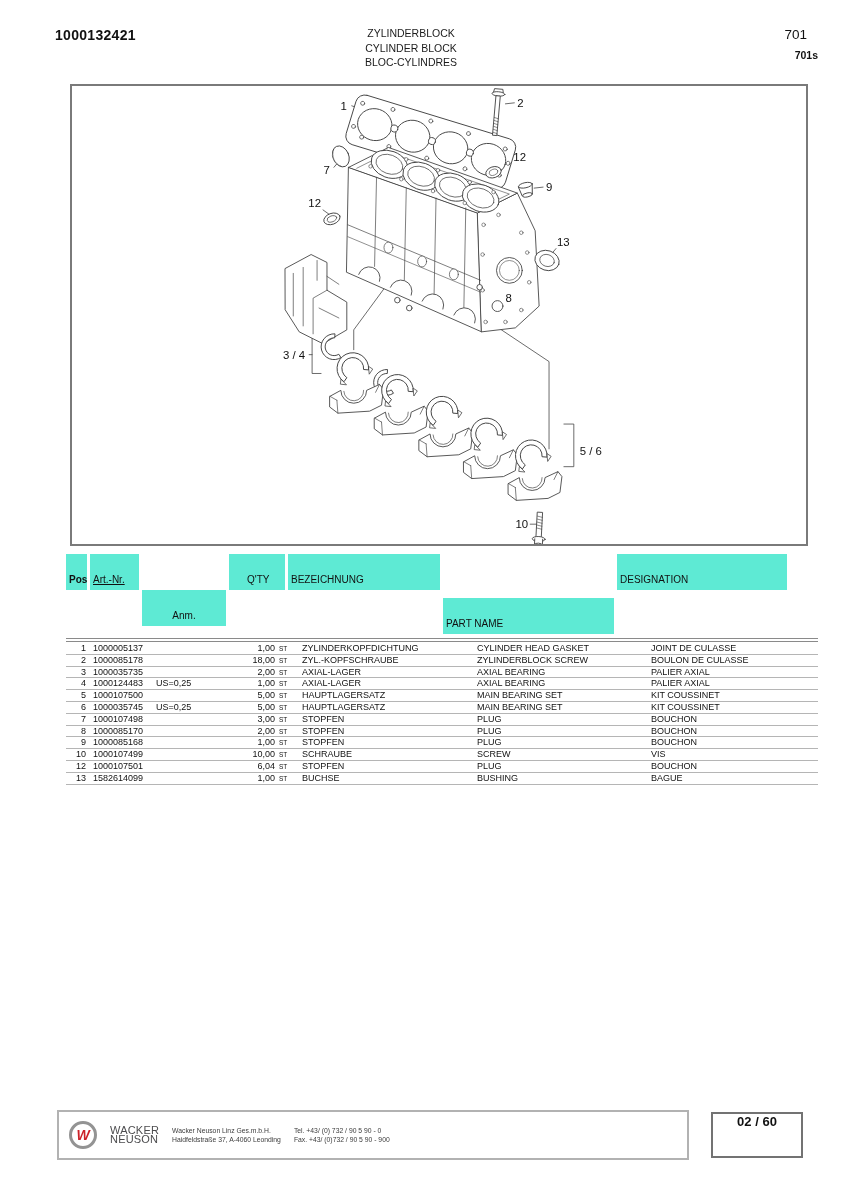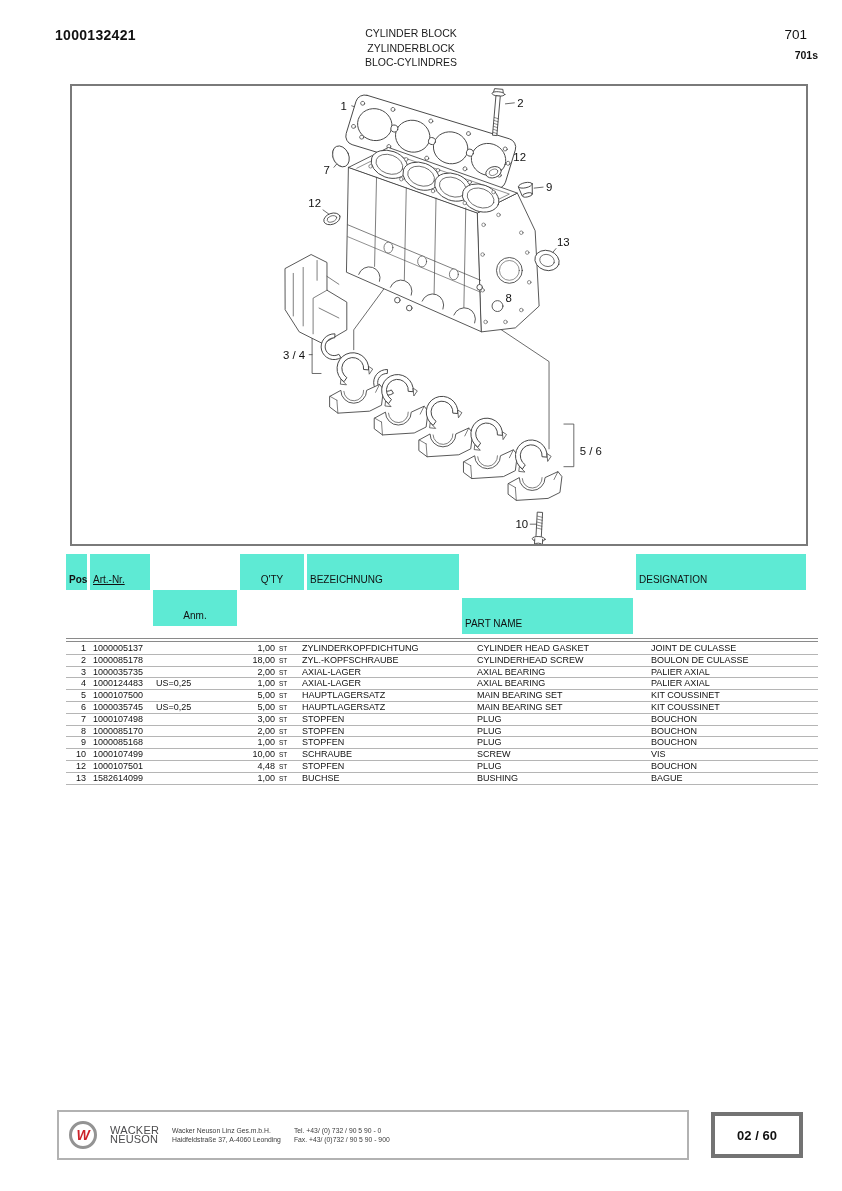--- a/index.html
+++ b/index.html
@@ -39,32 +39,32 @@
   
   .footer-box{position:absolute;left:57px;top:1110px;width:632px;height:50px;
               border:2px solid #b2b2b2;box-sizing:border-box;display:flex;align-items:center;
               padding-left:10px;gap:13px;}
   .logo{width:28px;height:28px;border-radius:50%;border:3px solid #939393;background:#fff;
         box-sizing:border-box;display:flex;align-items:center;justify-content:center;
         font-weight:bold;font-size:14px;color:#cc2229;font-style:italic;flex:0 0 auto;}
   .brand{font-weight:normal;font-size:11px;line-height:9.5px;color:#4c4c4e;letter-spacing:.2px;}
   .addr,.contact{font-size:6.8px;line-height:9px;color:#3c3c3c;}
   .page-box{position:absolute;left:711px;top:1112px;width:92px;height:46px;
-            border:4px solid #737373;box-sizing:border-box;display:flex;
-            align-items:center;justify-content:center;font-size:13px;font-weight:bold;}
+            border:2px solid #737373;box-sizing:border-box;display:flex;
+            justify-content:center;font-size:13px;font-weight:bold;}
 </style>
 </head>
 <body>
 
 <div class="page">
 
   <div class="doc-number">1000132421</div>
   <div class="title-block">
+    <div>ZYLINDERBLOCK</div>
     <div>CYLINDER BLOCK</div>
-    <div>ZYLINDERBLOCK</div>
     <div>BLOC-CYLINDRES</div>
   </div>
   <div class="page-code">701</div>
   <div class="page-code-sub">701s</div>
 
   <div class="diagram-frame">
     <svg viewBox="0 0 738 462">
       <g stroke="#454545" stroke-width="0.9" fill="none" stroke-linejoin="round" stroke-linecap="round">
 
         <g stroke-width="0.8">
@@ -280,23 +280,23 @@
           <text x="234" y="275" text-anchor="end">3 / 4</text>
           <text x="511" y="372" text-anchor="start">5 / 6</text>
           <text x="459" y="446" text-anchor="end">10</text>
         </g>
     </svg>
   </div>
 
   <div class="parts-table">
     <div class="trow" id="thead">
         <div class="hcell b pad" style="width: 21px;">Pos</div>
-        <div class="hcell pad" style="width: 60px; text-decoration: underline;">Art.-Nr.</div>
+        <div class="hcell pad" style="width: 49px; text-decoration: underline;">Art.-Nr.</div>
         <div class="hcell cen" style="width: 84px; margin-top: 36px;">Anm.</div>
-        <div class="hcell cen" style="width: 64px;">Q'TY</div>
+        <div class="hcell cen" style="width: 56px;">Q'TY</div>
         <div class="hcell pad" style="width: 152px;">BEZEICHNUNG</div>
         <div class="hcell pad" style="width: 171px; margin-top: 44px;">PART NAME</div>
         <div class="hcell pad" style="width: 170px;">DESIGNATION</div>
       </div>
     <div class="hr-double"></div>
     <div id="tbody">
         <div class="drow">
           <div class="cell c0">1</div>
           <div class="cell c1">1000005137</div>
           <div class="cell c2"></div>
@@ -310,21 +310,21 @@
         </div>
         <div class="drow">
           <div class="cell c0">2</div>
           <div class="cell c1">1000085178</div>
           <div class="cell c2"></div>
           <div class="cell c3">
             <span class="num">18,00</span>
             <span class="unit">ST</span>
           </div>
           <div class="cell c4">ZYL.-KOPFSCHRAUBE</div>
-          <div class="cell c5">CYLINDERHEAD SCREW</div>
+          <div class="cell c5">ZYLINDERBLOCK SCREW</div>
           <div class="cell c6">BOULON DE CULASSE</div>
         </div>
         <div class="drow">
           <div class="cell c0">3</div>
           <div class="cell c1">1000035735</div>
           <div class="cell c2"></div>
           <div class="cell c3">
             <span class="num">2,00</span>
             <span class="unit">ST</span>
           </div>
@@ -414,21 +414,21 @@
           </div>
           <div class="cell c4">SCHRAUBE</div>
           <div class="cell c5">SCREW</div>
           <div class="cell c6">VIS</div>
         </div>
         <div class="drow">
           <div class="cell c0">12</div>
           <div class="cell c1">1000107501</div>
           <div class="cell c2"></div>
           <div class="cell c3">
-            <span class="num">4,48</span>
+            <span class="num">6,04</span>
             <span class="unit">ST</span>
           </div>
           <div class="cell c4">STOPFEN</div>
           <div class="cell c5">PLUG</div>
           <div class="cell c6">BOUCHON</div>
         </div>
         <div class="drow">
           <div class="cell c0">13</div>
           <div class="cell c1">1582614099</div>
           <div class="cell c2"></div>

